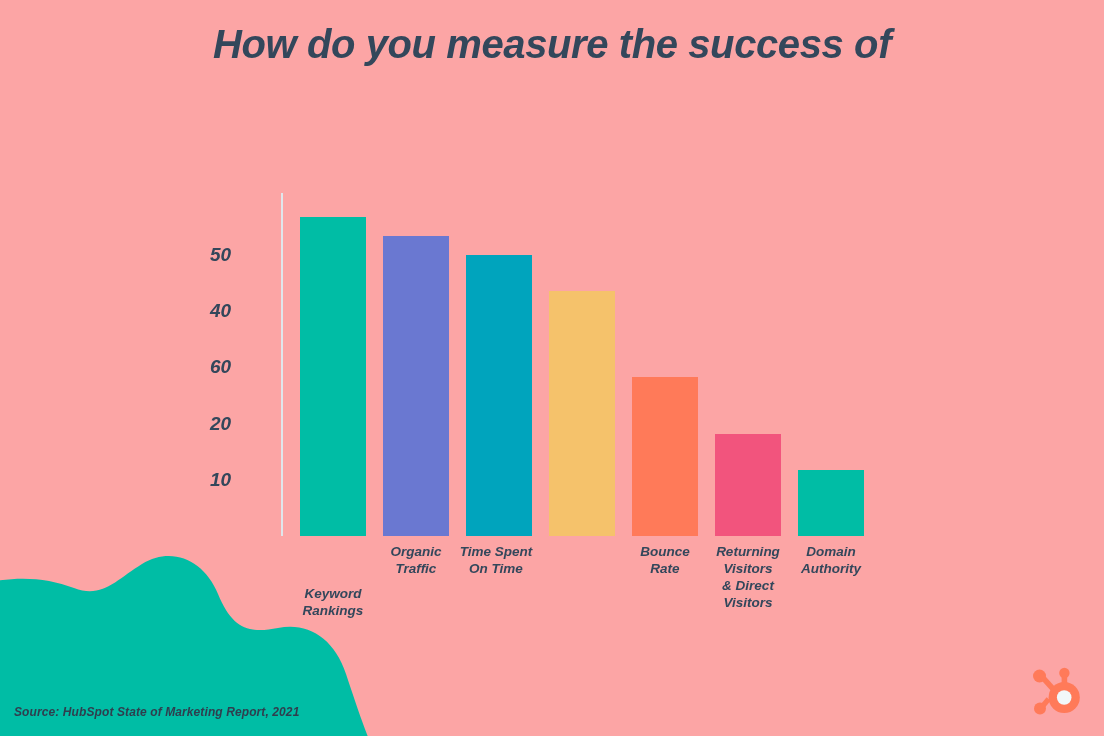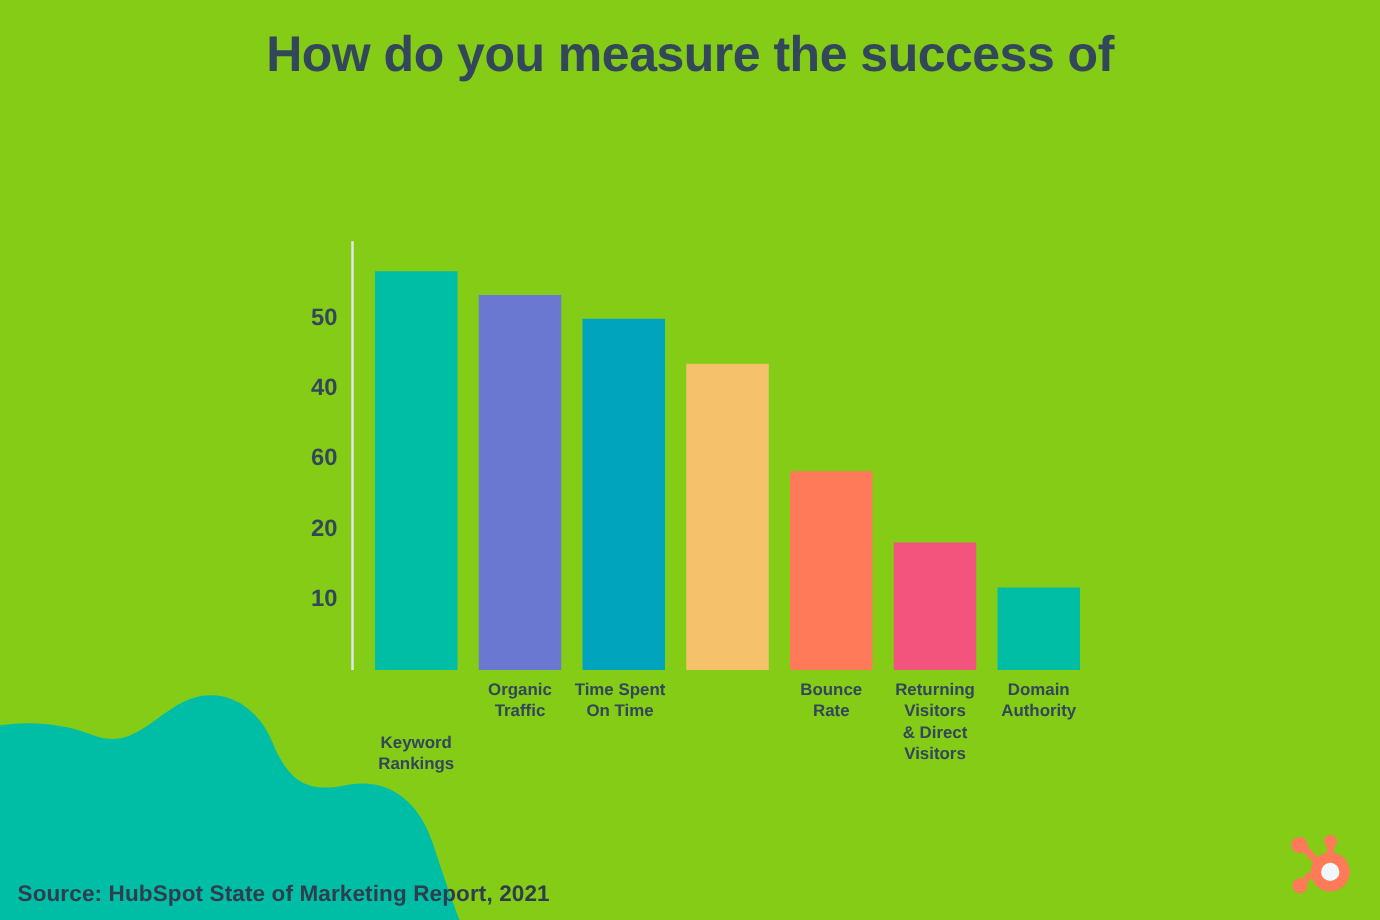--- a/index.html
+++ b/index.html
@@ -14,22 +14,23 @@
     overflow: hidden;
     position: relative;
   }
 
   #stage {
     position: absolute;
     left: 0;
     top: 0;
     width: 1104px;
     height: 736px;
-    background: #84cc16;
+    background: #fca5a5;
     overflow: hidden;
+    font-style: italic;
   }
 
   
   .blob {
     position: absolute;
     left: -10px;
     bottom: -6px;
     width: 380px;
     height: 200px;
     pointer-events: none;
@@ -77,21 +78,20 @@
     position: absolute;
     bottom: 0;
     border-radius: 0;
   }
 
   
   .ytick {
     position: absolute;
     right: 0;
     width: 60px;
-    text-align: right;
     color: #33475B;
     font-size: 19px;
     font-weight: bold;
     transform: translateY(-50%);
   }
   .yticks {
     position: absolute;
     left: 210px;
     top: 0;
     width: 60px;
@@ -115,21 +115,21 @@
     font-weight: bold;
     line-height: 1.25;
   }
 
   
   .source {
     position: absolute;
     left: 14px;
     top: 705px;
     color: #2F3E4E;
-    font-size: 18px;
+    font-size: 12px;
     font-weight: bold;
     letter-spacing: 0.1px;
   }
 
   
   .logo {
     position: absolute;
     left: 1031px;
     top: 667px;
     width: 50px;

